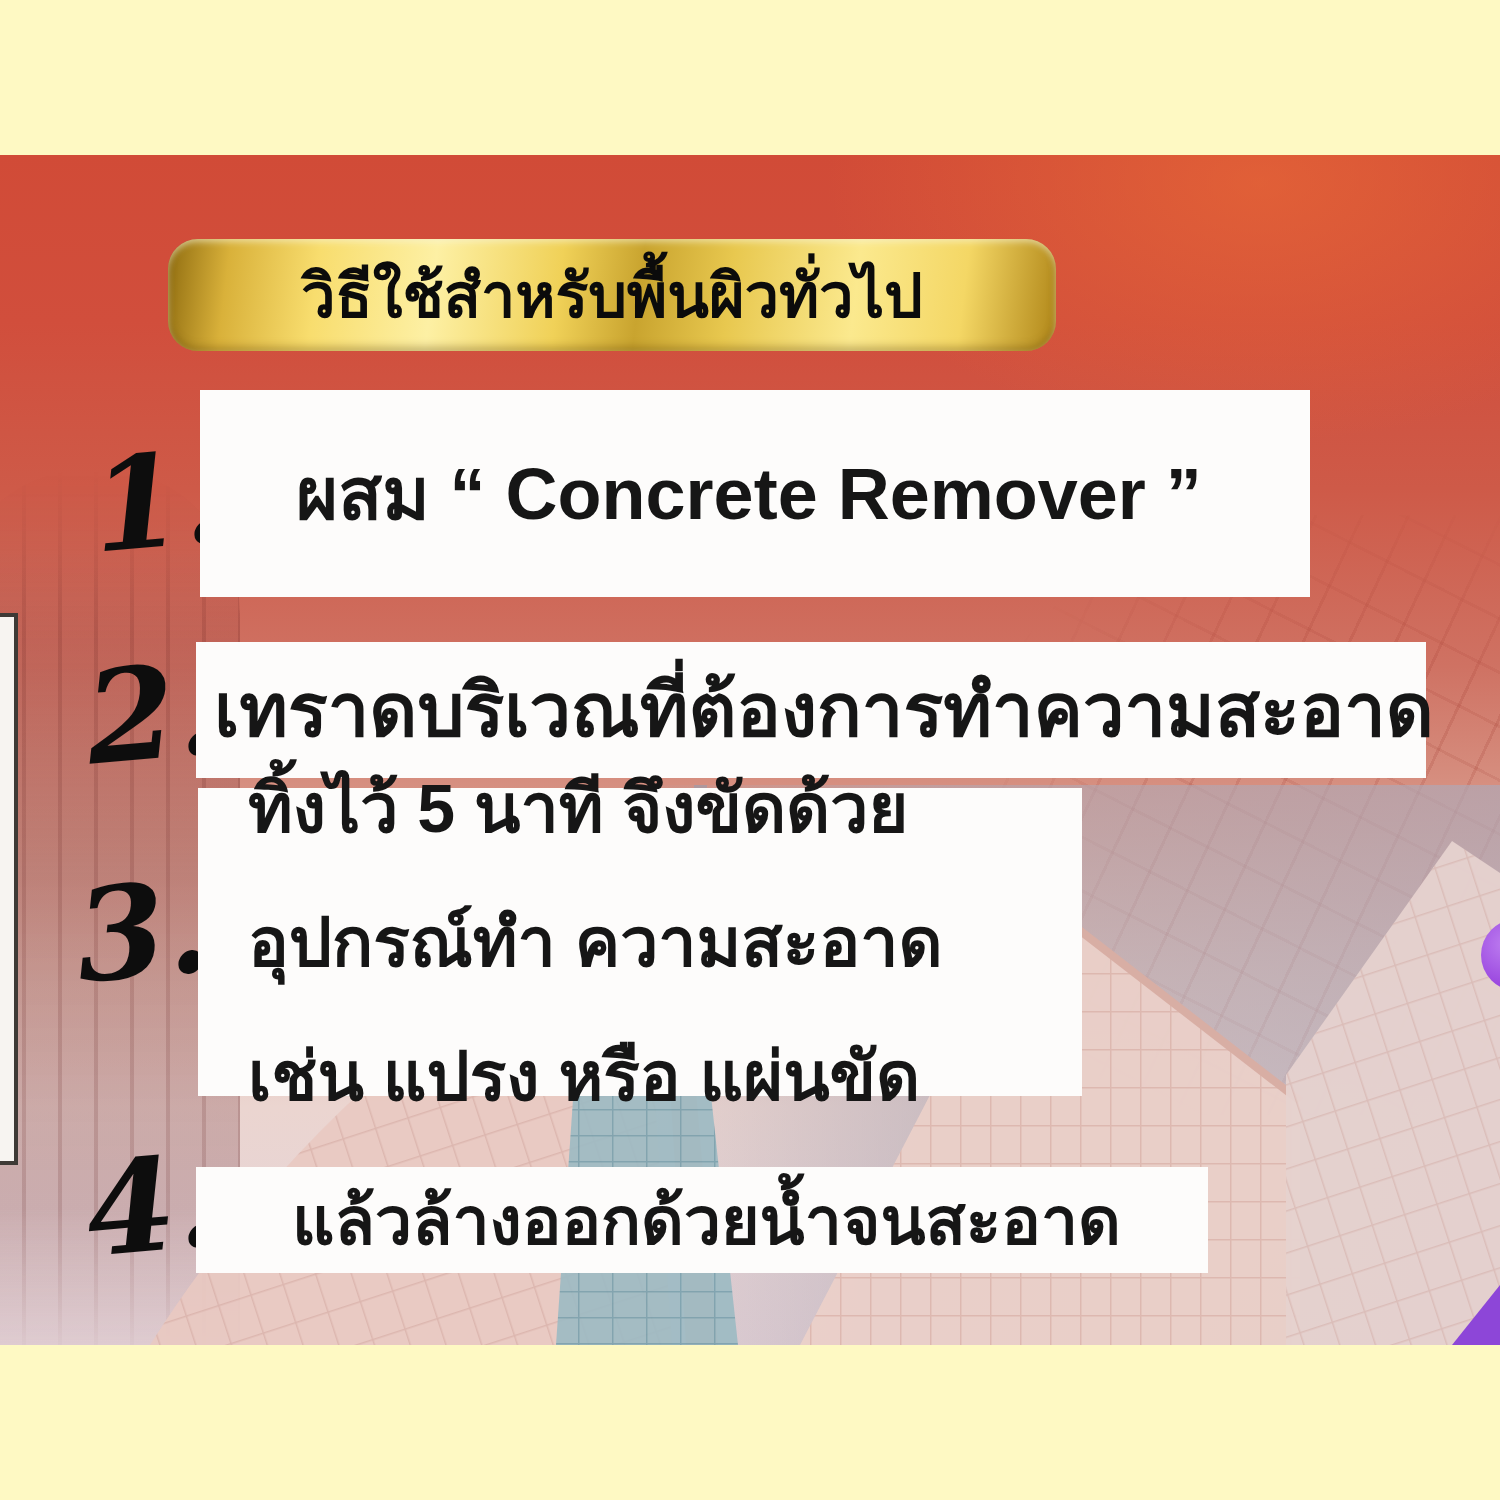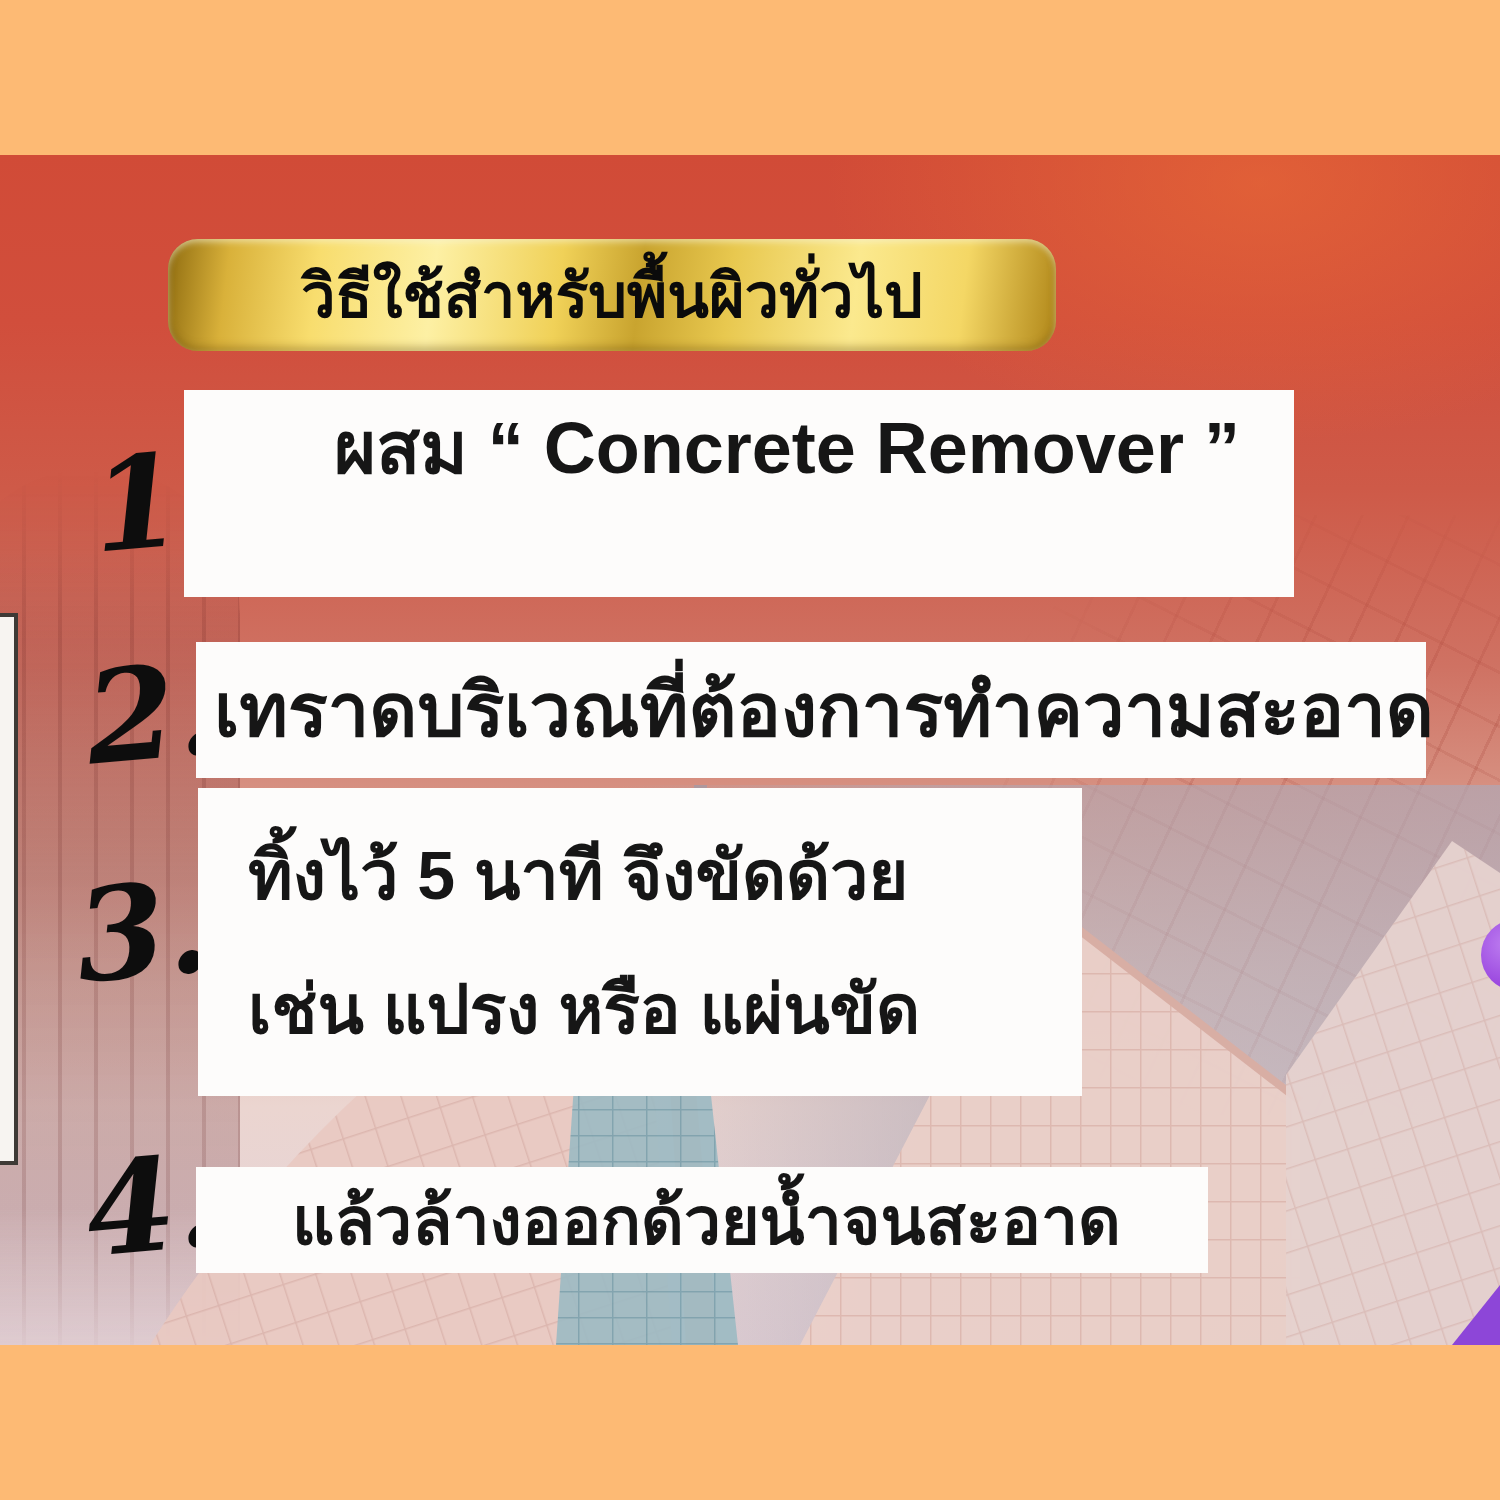--- a/index.html
+++ b/index.html
@@ -1,16 +1,16 @@
 <!DOCTYPE html>
 <html><head>
 <meta charset="utf-8">
 <style>
   html,body{margin:0;padding:0;background:#ffffff;}
-  .canvas{position:relative;width:1500px;height:1500px;background:#fdba74;overflow:hidden;
+  .canvas{position:relative;width:1500px;height:1500px;background:#fef9c3;overflow:hidden;
           font-family:"Liberation Sans","DejaVu Sans",sans-serif;}
 
   
   .content{position:absolute;left:0;top:155px;width:1500px;height:1190px;overflow:hidden;
     background:linear-gradient(180deg,#d14b37 0%,#d14e3c 14%,#ce5a48 28%,#cf7263 43%,
                #d99b8c 57%,#e4c0b5 69%,#ebd5d0 80%,#e7d4d5 90%,#e3d1d6 100%);}
   .glow-topright{position:absolute;left:0;top:0;width:1500px;height:700px;
     background:radial-gradient(ellipse 700px 420px at 84% 4%,rgba(233,106,55,.65),rgba(233,106,55,0) 62%);}
   
   .tower-left{position:absolute;left:-50px;top:315px;width:290px;height:900px;
@@ -33,22 +33,22 @@
   .badge{position:absolute;left:168px;top:84px;width:888px;height:112px;border-radius:30px;
     background:linear-gradient(97deg,#8f6c10 0%,#d9b13a 7%,#f8dd6e 17%,#fdf0a4 30%,
                #f0d158 44%,#c9a42f 53%,#e8c84f 63%,#fbe98e 77%,#f4d765 89%,#b08618 100%);
     box-shadow:inset 0 3px 6px rgba(255,255,230,.55),inset 0 -4px 8px rgba(90,60,0,.35);
     display:flex;align-items:center;justify-content:center;}
   .badge span{font-size:61px;font-weight:800;color:#0b0b0b;letter-spacing:0;}
 
   
   .stepbox{position:absolute;background:#fdfcfb;color:#161616;}
   .stepbox .ln{white-space:nowrap;}
-  .box1{left:184px;top:235px;width:1110px;height:207px;padding-left:96px;box-sizing:border-box;
-        display:flex;flex-direction:row;justify-content:center;gap:14px;font-size:72px;font-weight:600;}
+  .box1{left:200px;top:235px;width:1110px;height:207px;padding-left:96px;box-sizing:border-box;
+        display:flex;flex-direction:column;justify-content:center;gap:14px;font-size:72px;font-weight:600;}
   .box2{left:196px;top:487px;width:1230px;height:136px;padding-left:18px;box-sizing:border-box;
         display:flex;align-items:center;font-size:74px;font-weight:600;}
   .box3{left:198px;top:633px;width:884px;height:308px;padding-left:50px;box-sizing:border-box;
         display:flex;flex-direction:column;justify-content:center;gap:26px;font-size:68px;font-weight:600;}
   .box4{left:196px;top:1012px;width:1012px;height:106px;padding-left:96px;box-sizing:border-box;
         display:flex;align-items:center;font-size:66px;font-weight:600;}
 
   
   .stepnum{position:absolute;font-family:"DejaVu Serif","Liberation Serif",serif;
     font-style:italic;font-weight:700;font-size:128px;color:#0d0d0d;line-height:1;
@@ -123,20 +123,21 @@
     </div>
 
     <div class="stepnum n2">2.</div>
     <div class="stepbox box2">
       <div class="ln">เทราดบริเวณที่ต้องการทำความสะอาด</div>
     </div>
 
     <div class="stepnum n3">3.</div>
     <div class="stepbox box3">
       <div class="ln">ทิ้งไว้ 5 นาที จึงขัดด้วย</div>
+      <div class="ln">อุปกรณ์ทำ ความสะอาด</div>
       <div class="ln">เช่น  แปรง หรือ แผ่นขัด</div>
     </div>
 
     <div class="stepnum n4">4.</div>
     <div class="stepbox box4">
       <div class="ln">แล้วล้างออกด้วยน้ำจนสะอาด</div>
     </div>
 
     <div class="edge-box"></div>
 

